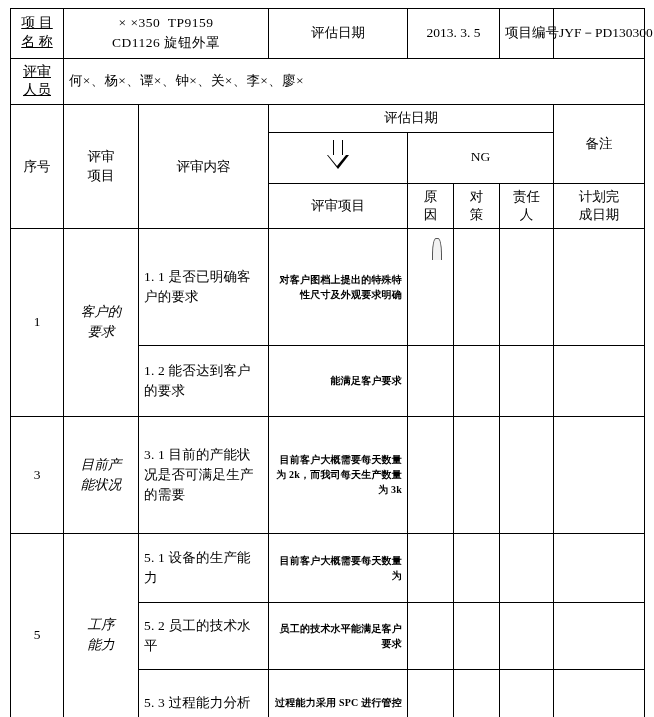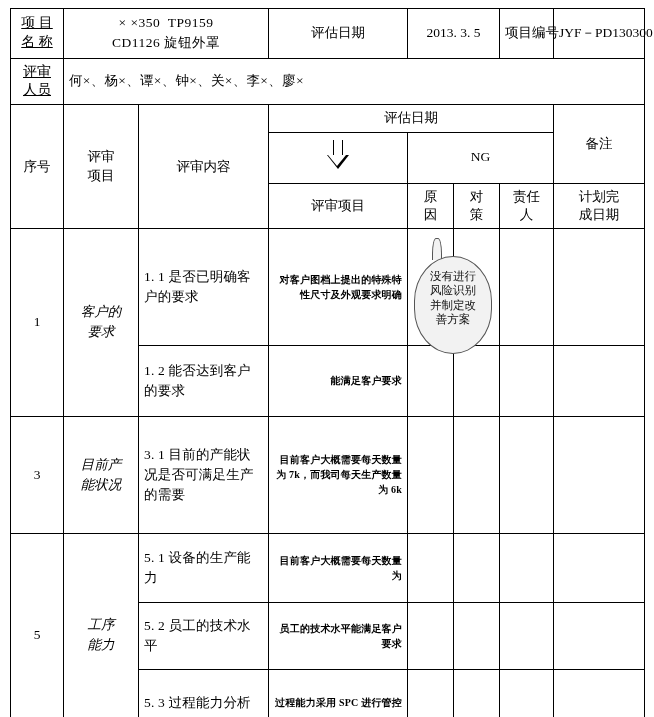--- a/index.html
+++ b/index.html
@@ -289,21 +289,21 @@
         <td></td>
       </tr>
 
       <tr>
         <td class="seq mid">3</td>
         <td class="proj mid">
           <span>目前产</span>
           <span>能状况</span>
         </td>
         <td class="item-txt top" style="height:108px">3. 1 目前的产能状况是否可满足生产的需要</td>
-        <td class="content-txt top">目前客户大概需要每天数量为 7k，而我司每天生产数量为 6k</td>
+        <td class="content-txt top">目前客户大概需要每天数量为 2k，而我司每天生产数量为 3k</td>
         <td></td>
         <td></td>
         <td></td>
         <td></td>
       </tr>
 
       <tr>
         <td class="seq mid" rowspan="3">5</td>
         <td class="proj mid" rowspan="3">
           <span>工序</span>
@@ -332,20 +332,14 @@
         <td></td>
         <td></td>
         <td></td>
         <td></td>
       </tr>
 
     </tbody>
   </table>
 
   <div class="bubble-tail"></div>
-  <div class="bubble">
-    <span class="bline">没有进行</span>
-    <span class="bline">风险识别</span>
-    <span class="bline">并制定改</span>
-    <span class="bline">善方案</span>
-  </div>
 
 </div>
 
 </body></html>

